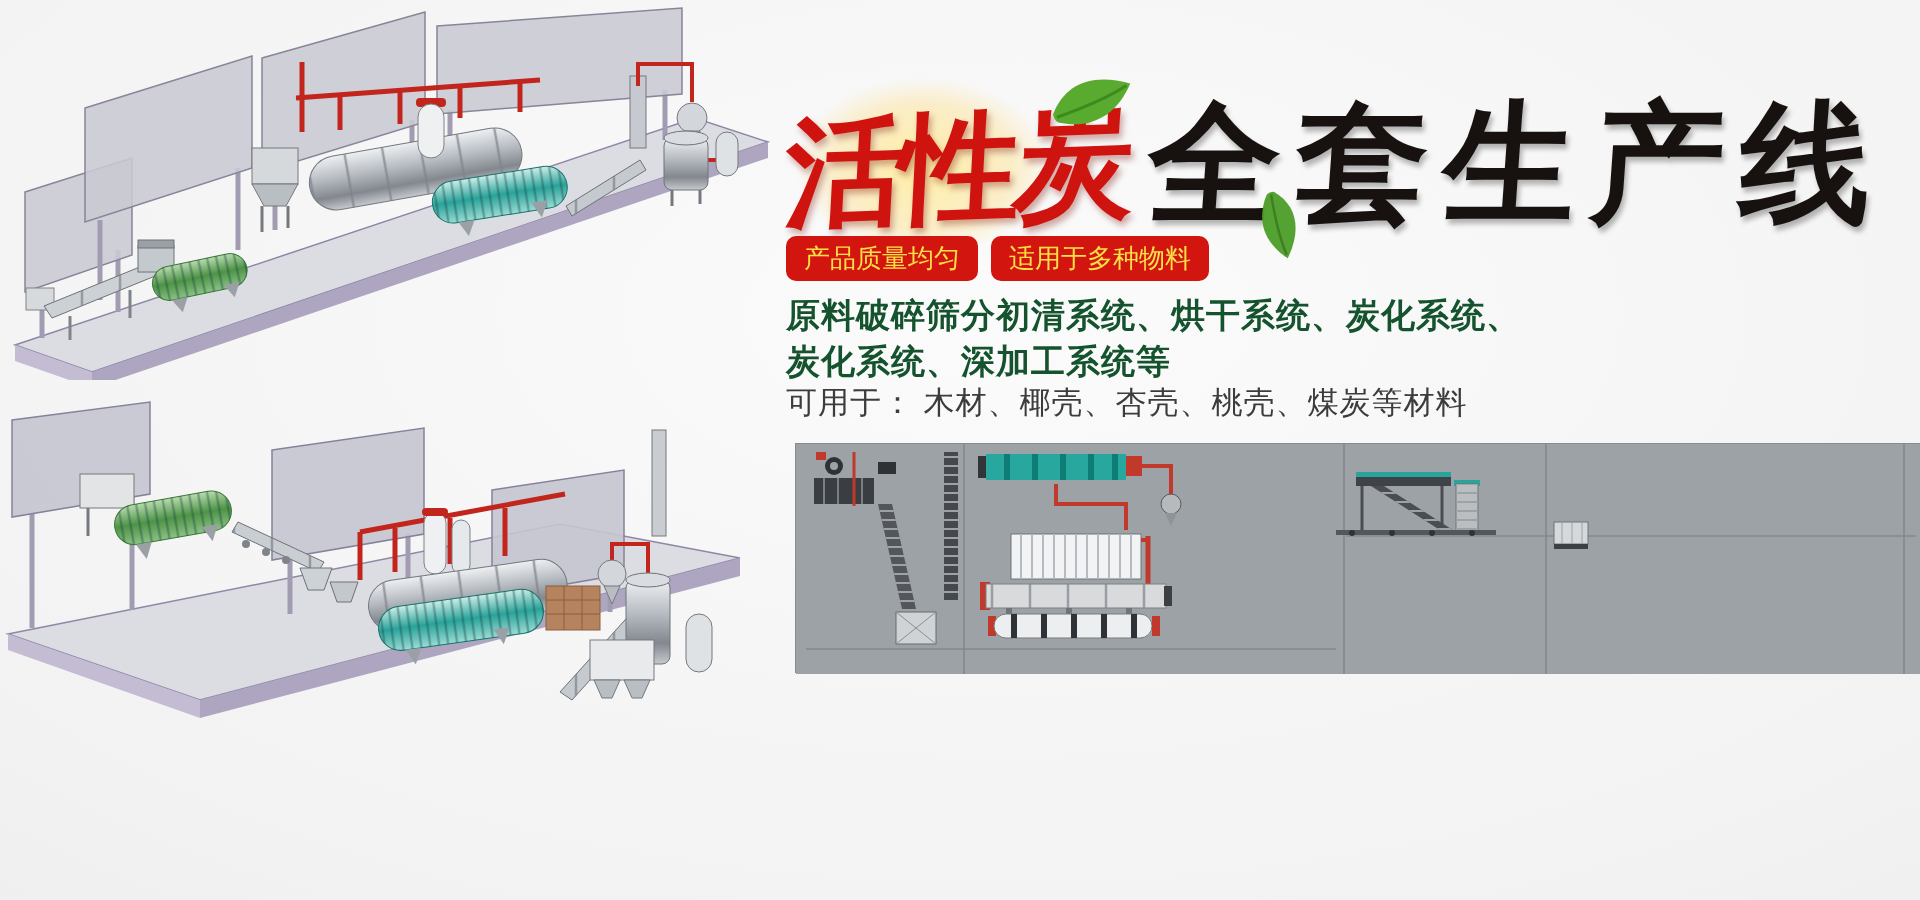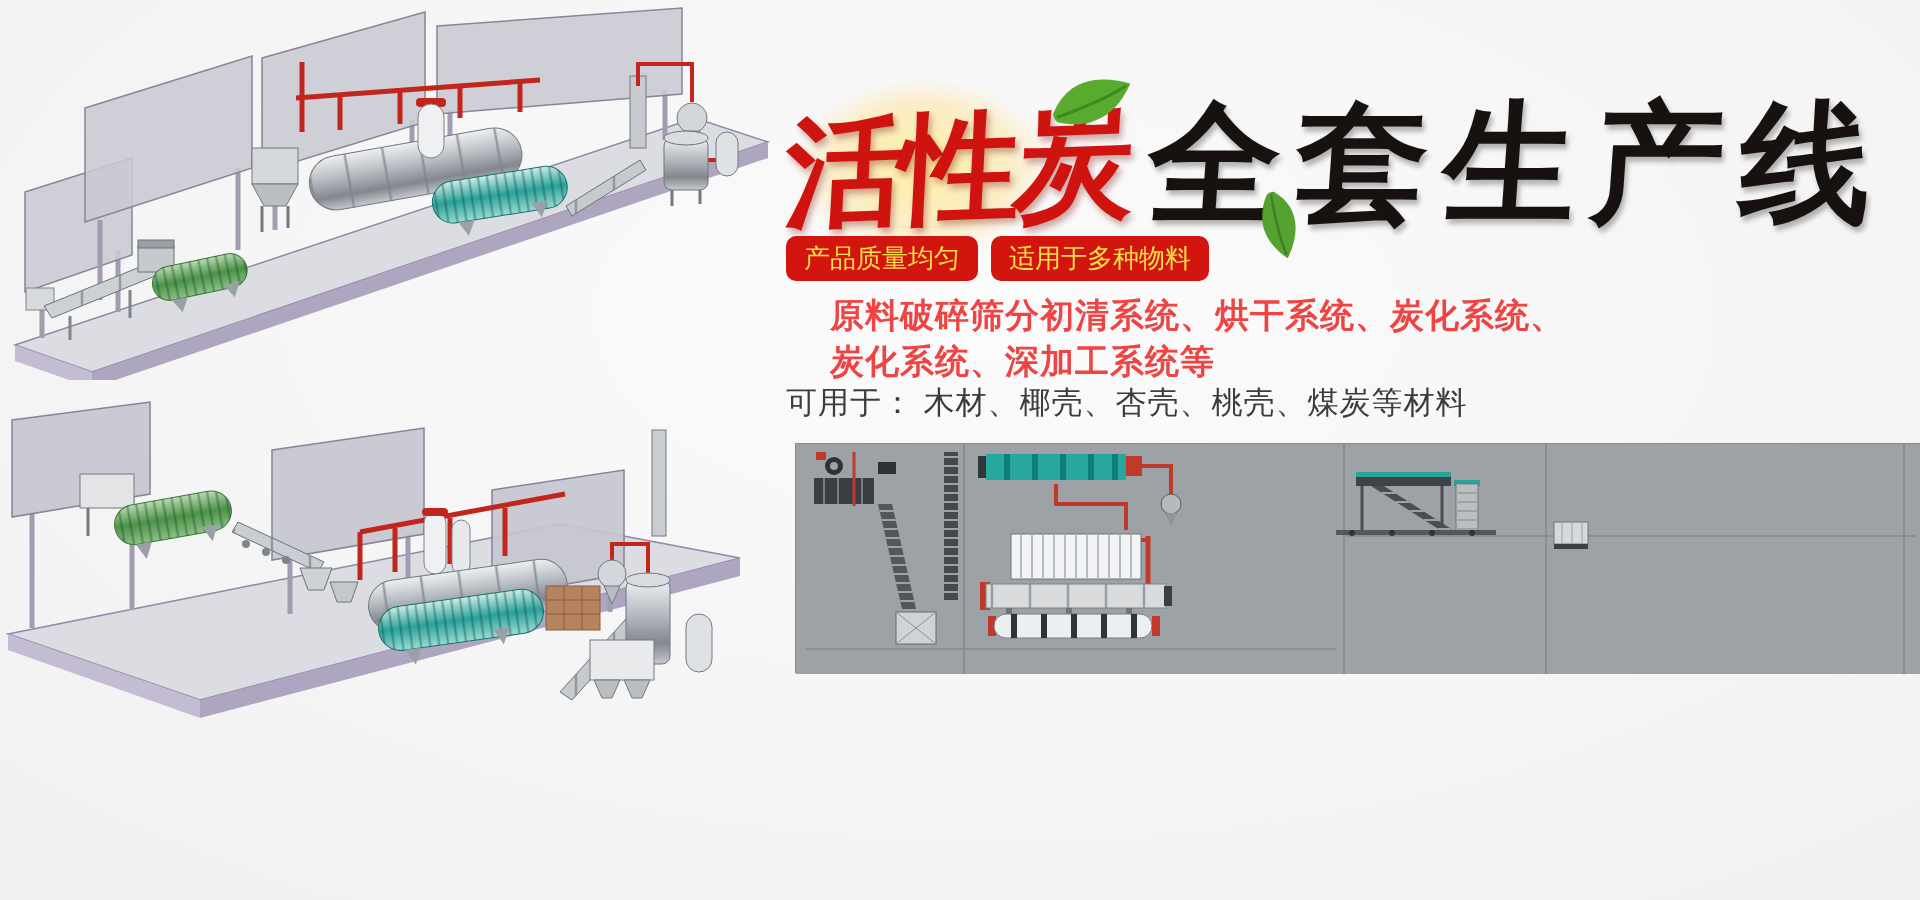--- a/index.html
+++ b/index.html
@@ -41,21 +41,21 @@
   .leaf-2 { left:1246px; top:192px; width:62px; height:62px; transform:rotate(118deg); opacity:0.95; }
 
   .badges { left:786px; top:236px; display:flex; gap:13px; z-index:3; }
   .badge {
     background:#d2150e; color:#fde047;
     font-size:26px; font-weight:normal;
     height:45px; line-height:45px; padding:0 18px;
     border-radius:10px; white-space:nowrap;
   }
 
-  .desc { left:830px; top:292px; font-size:34px; font-weight:bold; color:#ef4444; line-height:46px; letter-spacing:1px; z-index:3;}
+  .desc { left:786px; top:292px; font-size:34px; font-weight:bold; color:#14532d; line-height:46px; letter-spacing:1px; z-index:3;}
   .usage { left:786px; top:382px; font-size:31px; color:#3c3c3c; letter-spacing:1px; z-index:3;text-align:center; }
 
   .diagram-wrap {
     left:795px; top:443px; width:1125px; height:230px;
     border:1px solid #868c90;
   }
   .diagram-wrap svg { display:block; }
 </style>
 </head>
 <body>

